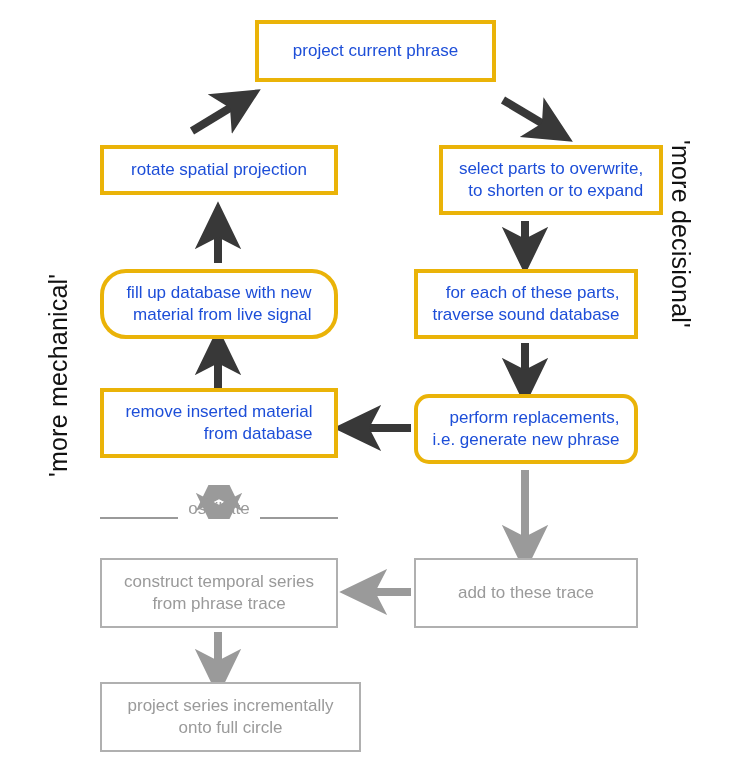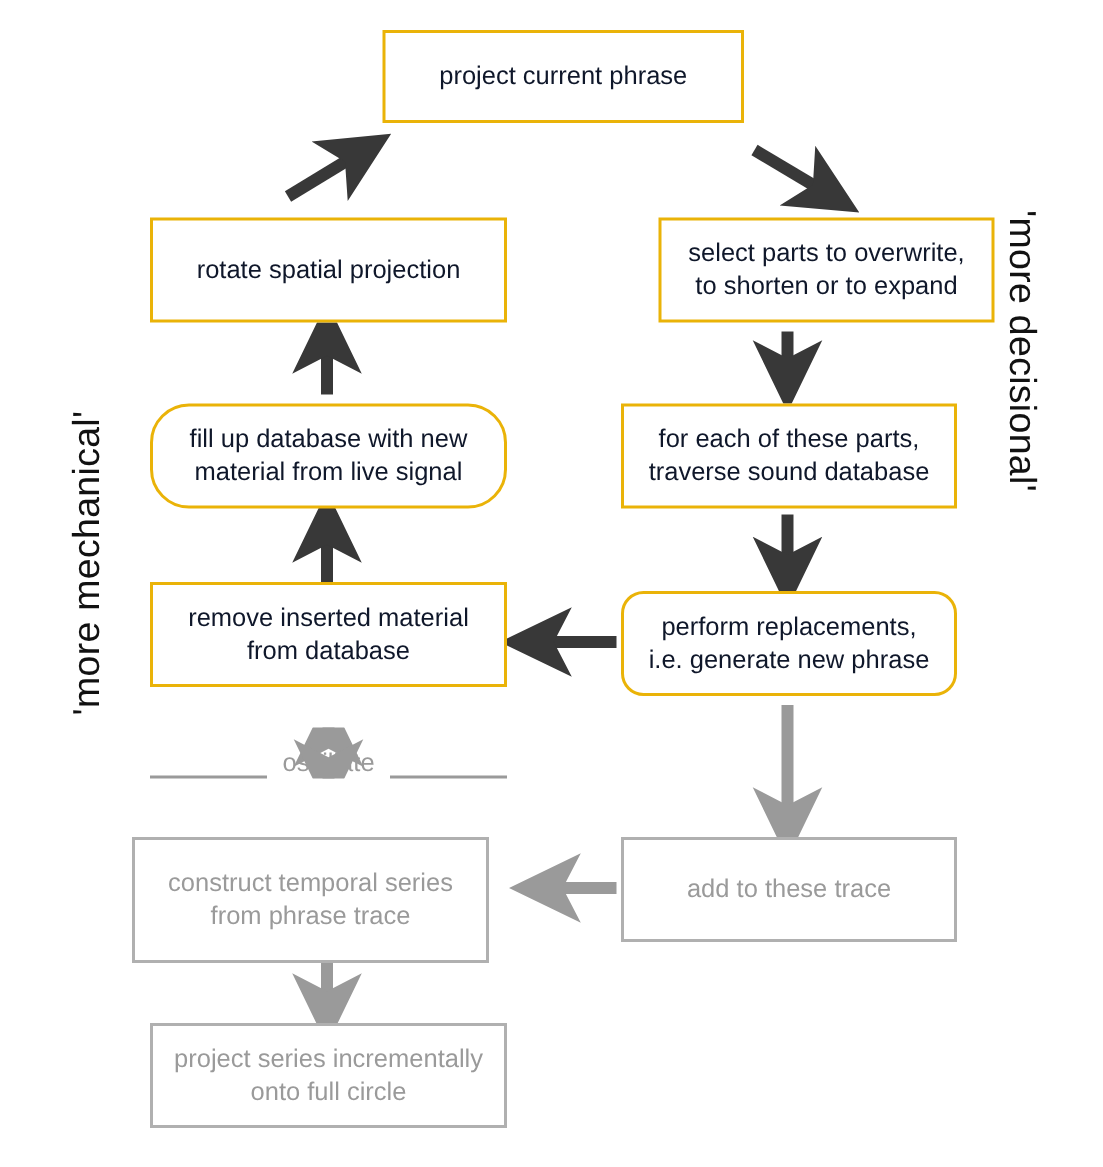--- a/index.html
+++ b/index.html
@@ -25,22 +25,23 @@
     display: flex;
     align-items: center;
     justify-content: center;
     text-align: center;
     line-height: 1.28;
     font-size: 17px;
     background: #ffffff;
     white-space: pre-line;
   }
   .node.active {
-    border: 2px solid #eab308;
-    color: #0f172a;
+    border: 4px solid #eab308;
+    color: #1d4ed8;
+    text-align: right;
   }
   .node.faded {
     border: 2px solid #b0b0b0;
     color: #9a9a9a;
   }
 
   
   .side-label {
     position: absolute;
     font-size: 25px;
@@ -147,21 +148,21 @@
 
     <g>
       <line x1="218" y1="632" x2="218" y2="676" stroke="#9a9a9a" stroke-width="8" marker-end="url(#headGray)"></line>
     </g>
   </svg>
 
   <div class="node active" style="left:255px; top:20px; width:241px; height:62px;">
     <span>project current phrase</span>
   </div>
 
-  <div class="node active" style="left:100px; top:145px; width:238px; height:70px;">
+  <div class="node active" style="left:100px; top:145px; width:238px; height:50px;">
     <span>rotate spatial projection</span>
   </div>
 
   <div class="node active" style="left:414px; top:145px; width:224px; height:70px;margin-left:25px;">
     <span>select parts to overwrite,
 to shorten or to expand</span>
   </div>
 
   <div class="node active" style="left:100px; top:269px; width:238px; height:70px;border-radius:26px;">
     <span>fill up database with new
@@ -176,30 +177,30 @@
   <div class="node active" style="left:100px; top:388px; width:238px; height:70px;">
     <span>remove inserted material
 from database</span>
   </div>
 
   <div class="node active" style="left:414px; top:394px; width:224px; height:70px;border-radius:15px;">
     <span>perform replacements,
 i.e. generate new phrase</span>
   </div>
 
-  <div class="node faded" style="left:88px; top:558px; width:238px; height:84px;">
+  <div class="node faded" style="left:100px; top:558px; width:238px; height:70px;">
     <span>construct temporal series
 from phrase trace</span>
   </div>
 
   <div class="node faded" style="left:414px; top:558px; width:224px; height:70px;">
     <span>add to these trace</span>
   </div>
 
-  <div class="node faded" style="left:100px; top:682px; width:238px; height:70px;">
+  <div class="node faded" style="left:100px; top:682px; width:261px; height:70px;">
     <span>project series incrementally
 onto full circle</span>
   </div>
 
   <div class="osc-wrap" style="left:100px; top:485px; width:238px; height:34px;">
     <div class="osc-line"></div>
     <div class="osc-text">oscillate</div>
     <div class="osc-line"></div>
     <svg class="osc-updown" viewBox="0 0 238 34">
       <g>

